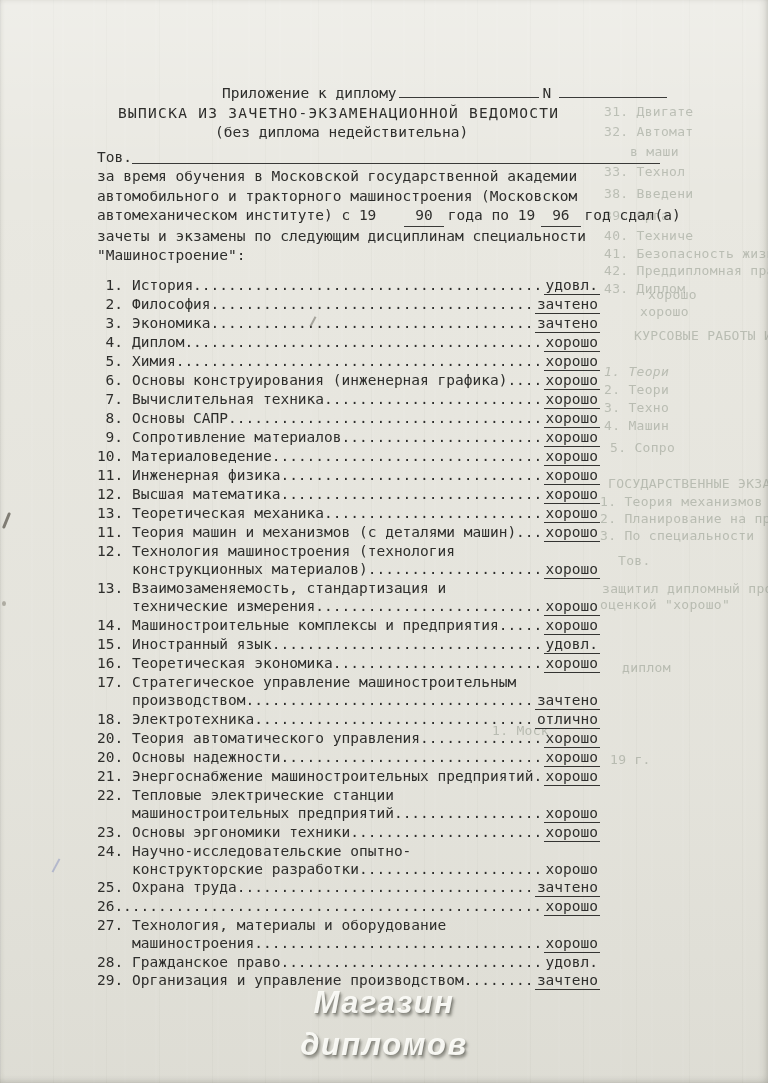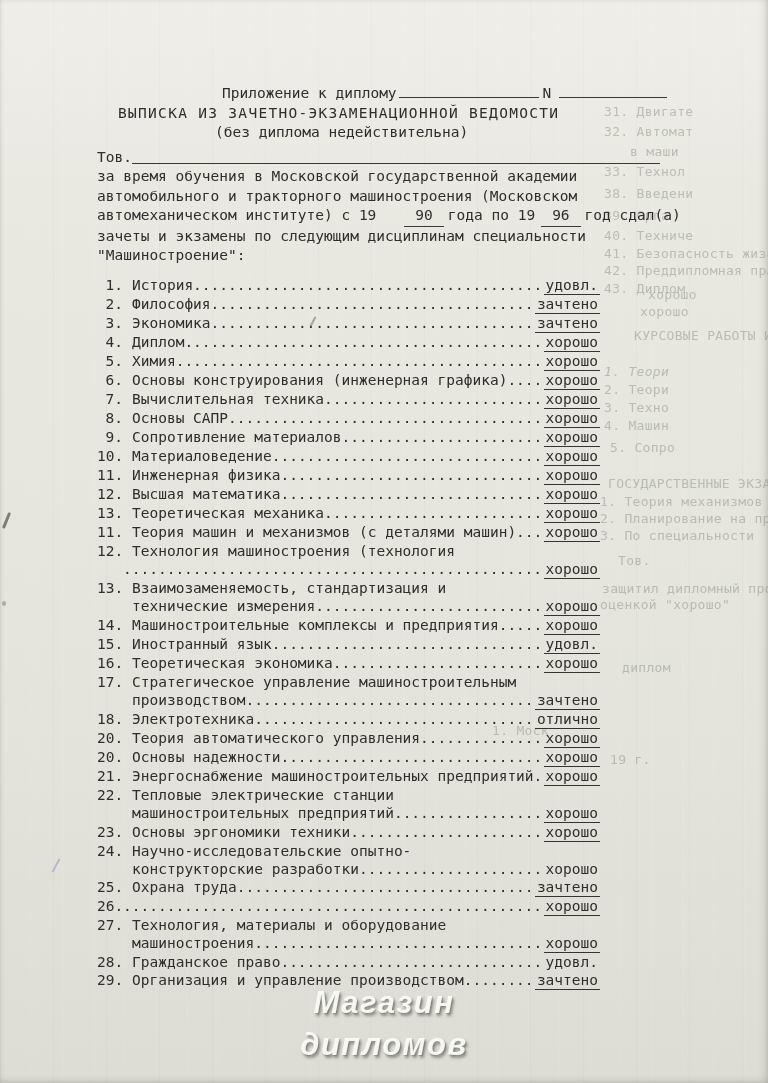--- a/index.html
+++ b/index.html
@@ -200,20 +200,21 @@
           <span class="lbl">Теория машин и механизмов (с деталями машин)</span>
           <span class="dots"></span>
           <span class="grade u">хорошо</span>
         </div>
         <div class="srow">
           <span class="num">12.</span>
           <span class="lbl">Технология машиностроения (технология</span>
         </div>
         <div class="srow">
           <span class="num"></span>
+          <span class="lbl">конструкционных материалов)</span>
           <span class="dots"></span>
           <span class="grade u">хорошо</span>
         </div>
         <div class="srow">
           <span class="num">13.</span>
           <span class="lbl">Взаимозаменяемость, стандартизация и</span>
         </div>
         <div class="srow">
           <span class="num"></span>
           <span class="lbl">технические измерения</span>

